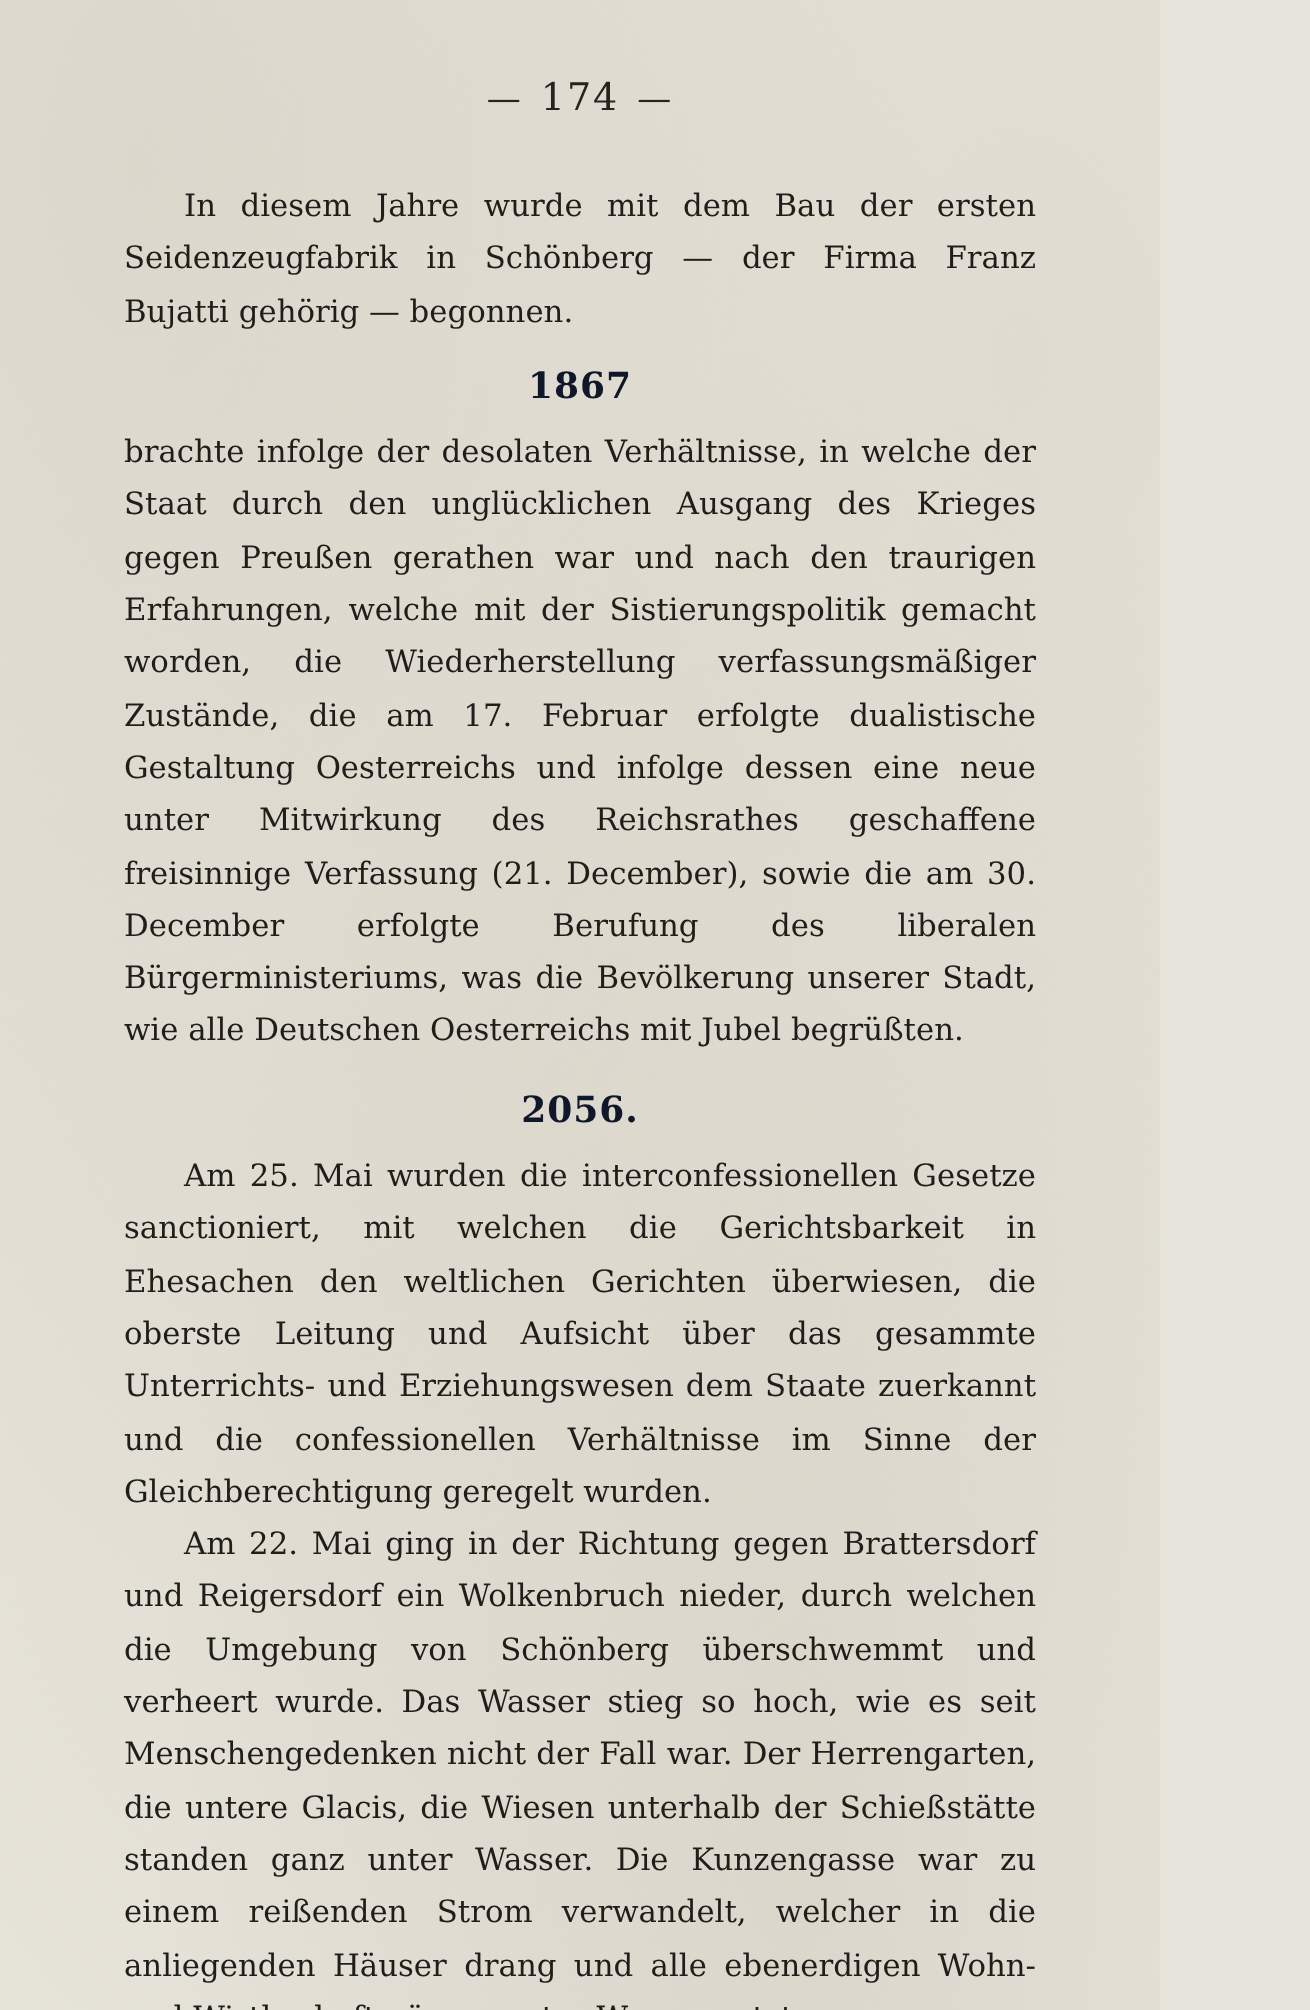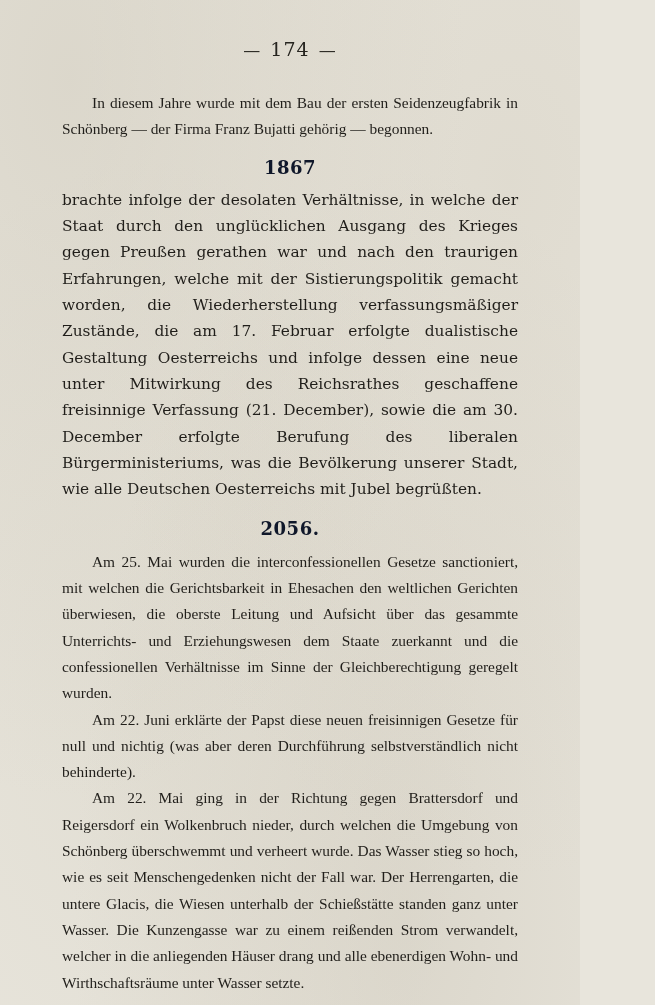--- a/index.html
+++ b/index.html
@@ -54,21 +54,20 @@
     text-align: justify;
     text-justify: inter-word;
     color: #201e1a;
     -webkit-font-smoothing: none;
   }
   p {
     margin: 0;
   }
   p.indent {
     text-indent: 30px;
-    font-family: Liberation Serif, serif;
   }
   .year-heading {
     text-align: center;
     font-size: 18px;
     font-weight: bold;
     margin: 12px 0 6px 0;
     letter-spacing: 0.5px;
     color: #0f172a;
   }
   .year-heading.tight-top {
@@ -90,18 +89,17 @@
     <p class="indent">In diesem Jahre wurde mit dem Bau der ersten Seidenzeugfabrik in Schönberg — der Firma Franz Bujatti gehörig — begonnen.</p>
 
     <div class="year-heading">1867</div>
 
     <p>brachte infolge der desolaten Verhältnisse, in welche der Staat durch den unglücklichen Ausgang des Krieges gegen Preußen gerathen war und nach den traurigen Erfahrungen, welche mit der Sistierungspolitik gemacht worden, die Wiederherstellung verfassungsmäßiger Zustände, die am 17. Februar erfolgte dualistische Gestaltung Oesterreichs und infolge dessen eine neue unter Mitwirkung des Reichsrathes geschaffene freisinnige Verfassung (21. December), sowie die am 30. December erfolgte Berufung des liberalen Bürgerministeriums, was die Bevölkerung unserer Stadt, wie alle Deutschen Oesterreichs mit Jubel begrüßten.</p>
 
     <div class="year-heading tight-top">2056.</div>
 
     <p class="indent">Am 25. Mai wurden die interconfessionellen Gesetze sanctioniert, mit welchen die Gerichtsbarkeit in Ehesachen den weltlichen Gerichten überwiesen, die oberste Leitung und Aufsicht über das gesammte Unterrichts- und Erziehungswesen dem Staate zuerkannt und die confessionellen Verhältnisse im Sinne der Gleichberechtigung geregelt wurden.</p>
 
-    <p class="indent">Am 22. Juni erklärte der Papst diese neuen freisinnigen Gesetze für null und nichtig (was aber deren Durchführung selbstverständlich nicht behinderte).</p>
 
     <p class="indent">Am 22. Mai ging in der Richtung gegen Brattersdorf und Reigersdorf ein Wolkenbruch nieder, durch welchen die Umgebung von Schönberg überschwemmt und verheert wurde. Das Wasser stieg so hoch, wie es seit Menschengedenken nicht der Fall war. Der Herrengarten, die untere Glacis, die Wiesen unterhalb der Schießstätte standen ganz unter Wasser. Die Kunzengasse war zu einem reißenden Strom verwandelt, welcher in die anliegenden Häuser drang und alle ebenerdigen Wohn- und Wirthschaftsräume unter Wasser setzte.</p>
 
   </div>
 </div>
 
 </body></html>

